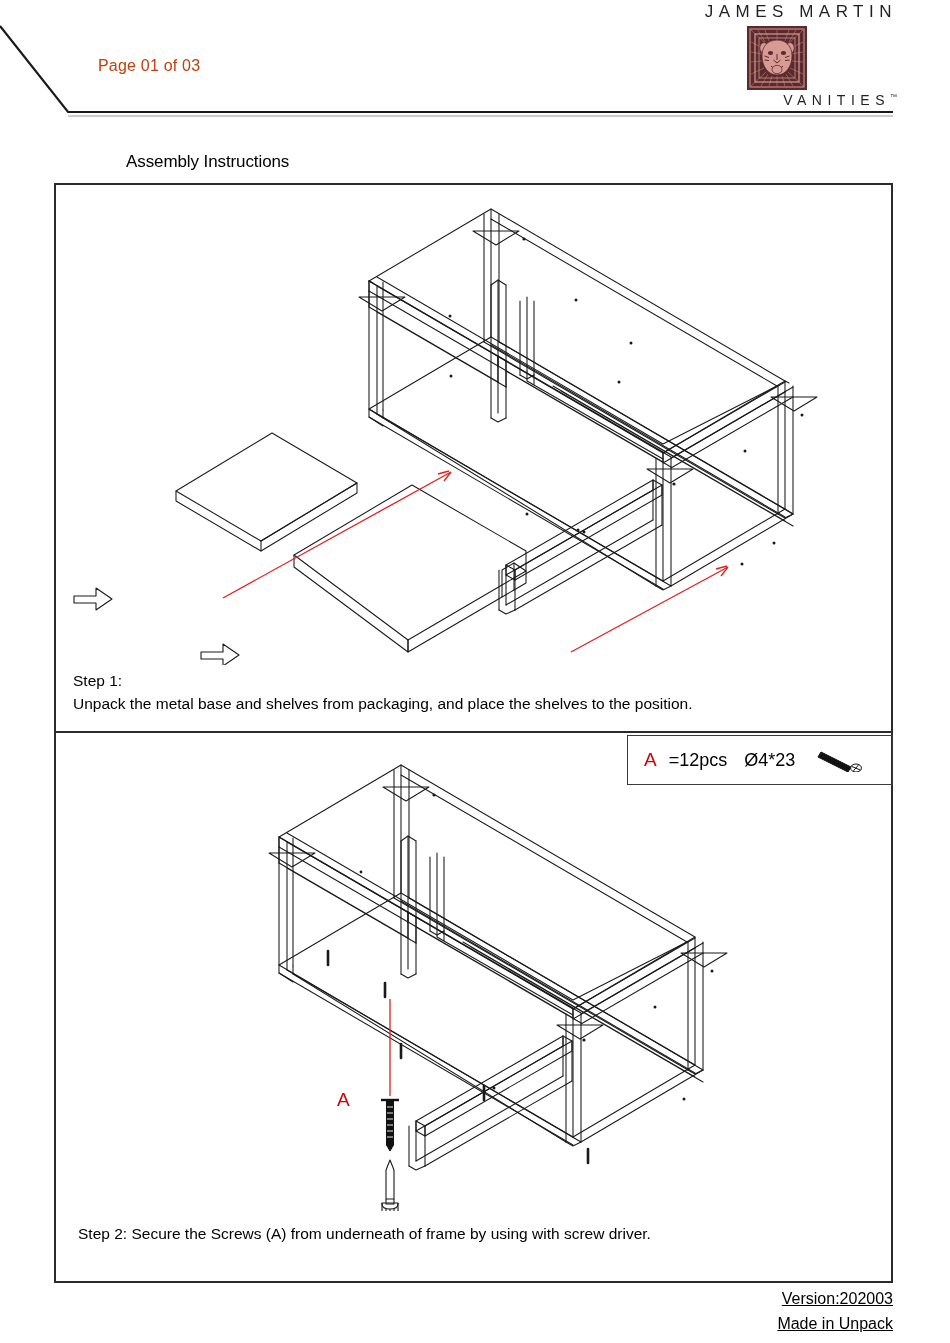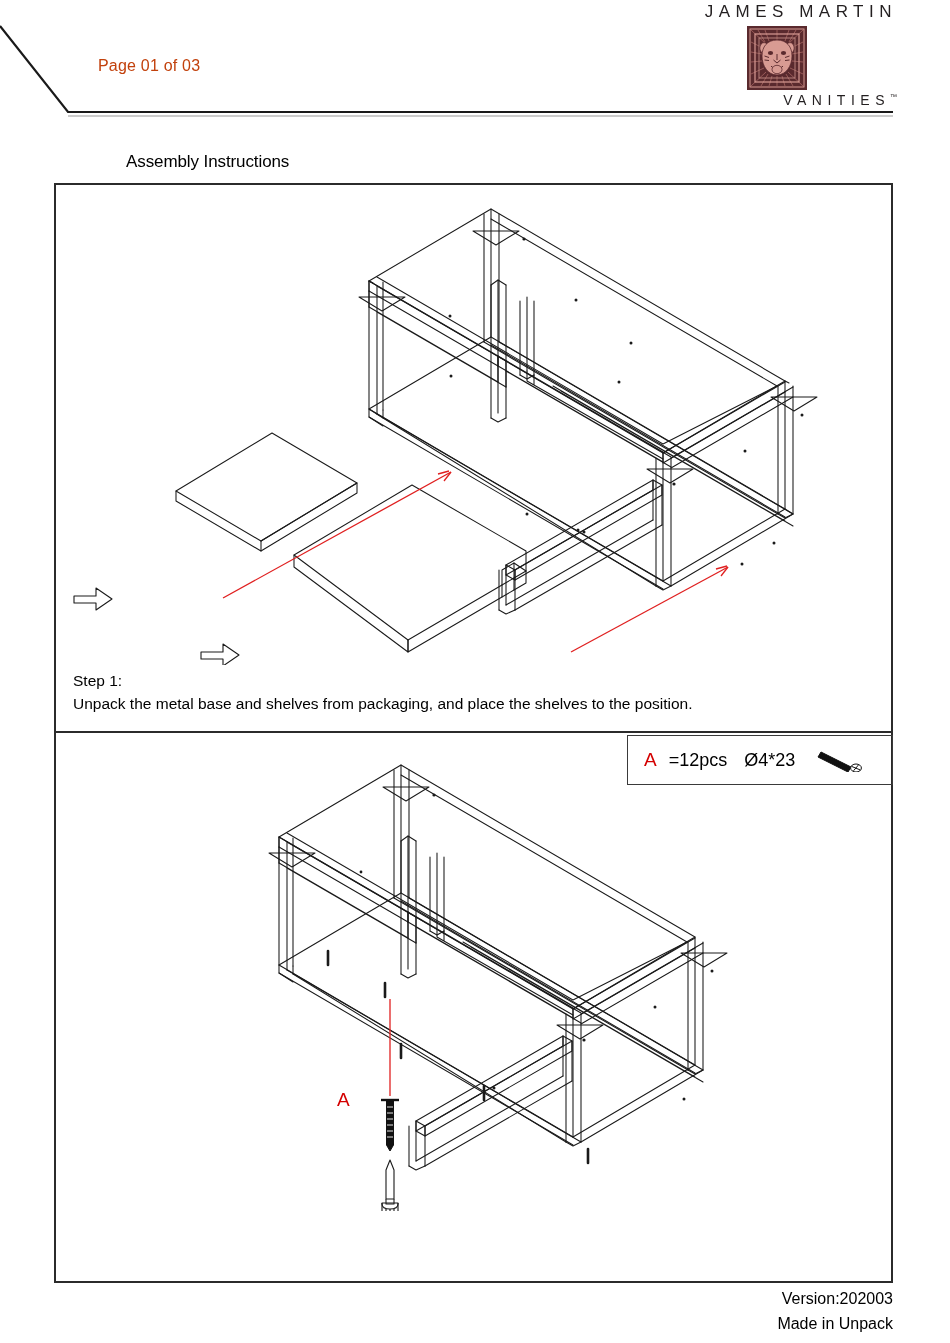--- a/index.html
+++ b/index.html
@@ -166,20 +166,21 @@
   
   #footer {
     position: absolute;
     right: 57px; top: 1286px;
     text-align: right;
   }
   .footer-line {
     font-size: 16px;
     line-height: 25px;
     white-space: nowrap;
+    text-decoration: underline;
   }
 </style>
 </head>
 <body>
 
 <div class="page">
 
   <svg id="header-corner-rule" viewBox="0 0 950 130">
     <path d="M0 26 L68 112 L893 112" fill="none" stroke="#1a1a1a" stroke-width="2.2"></path>
     <path d="M68 116 L893 116" fill="none" stroke="#9a9a9a" stroke-width="1.2"></path>
@@ -480,20 +481,21 @@
           <path d="M326 462 L326 505 C326 512 330 516 334 516 C338 516 342 512 342 505 L342 462"></path>
           <path d="M330 468 L330 510 M334 468 L334 512 M338 468 L338 510"></path>
         </g>
 
         <g fill="none" stroke="#1a1a1a" stroke-width="1.3" stroke-linejoin="round">
           <path d="M265 522 C265 546 296 558 330 558 C358 558 378 550 386 538"></path>
           <path d="M271 487 L271 509 L279 509 L266 524 L253 509 L261 509 L261 487 Z" transform="rotate(-28 266 506)"></path>
         </g>
       </svg>
 
+      <div class="caption" id="step2-caption-text">Step 2: Secure the Screws (A) from underneath of frame by using with screw driver.</div>
     </div>
   </div>
 
   <div id="screw-callout-label">A</div>
 
   <div id="footer">
     <div class="footer-line">Version:202003</div>
     <div class="footer-line">Made in Unpack</div>
   </div>
 

